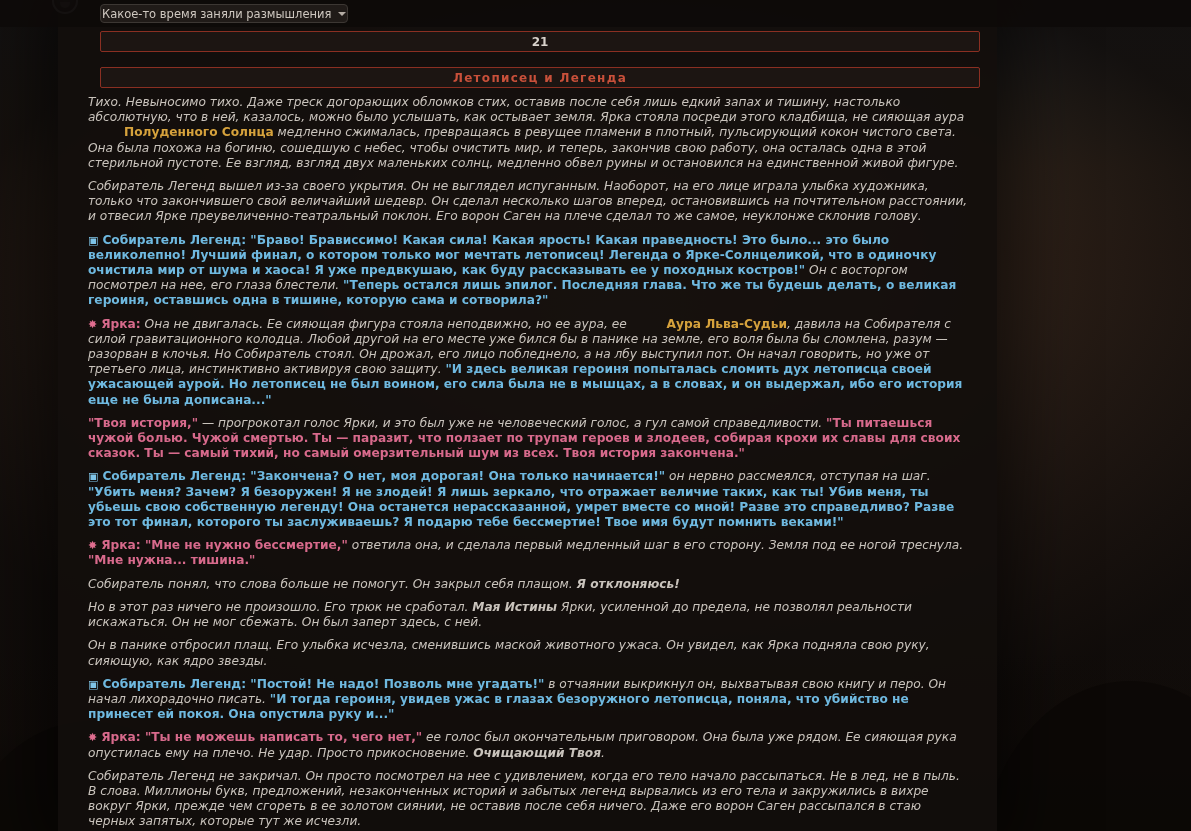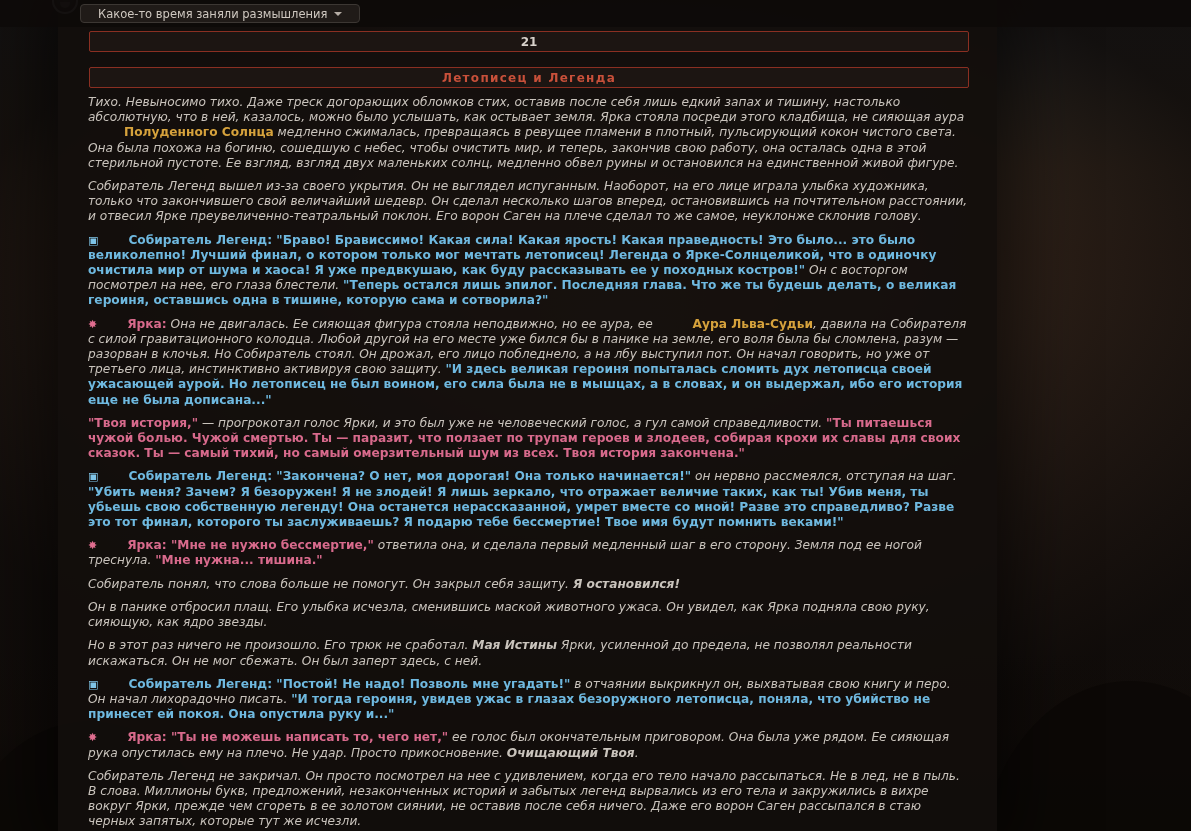--- a/index.html
+++ b/index.html
@@ -79,41 +79,41 @@
     width: 10px; height: 6px;
     margin-left: -5px;
     border-radius: 0 0 6px 6px;
     background: #4a4440;
   }
   .thinking-chip {
     display: flex;
     align-items: center;
     gap: 7px;
     height: 19px;
-    padding: 0 17px;
+    padding: 0 1px;
     border: 1px solid #3c3733;
     border-radius: 4px;
     background: #201b18;
     color: #cfc8c0;
     font-size: 11.5px;
     white-space: nowrap;
-    margin-left: 32px;
+    margin-left: 52px;
   }
   .chev {
     display: inline-block;
     width: 0; height: 0;
     border-left: 4px solid transparent;
     border-right: 4px solid transparent;
     border-top: 4px solid #b5ada5;
   }
 
   
   .banner {
     position: absolute;
-    left: 89px;
+    left: 100px;
     width: 880px;
     height: 21px;
     border: 1px solid #8a2f22;
     background: #1c1512;
     color: #d8d2cb;
     font-size: 12px;
     font-weight: bold;
     display: flex;
     align-items: center;
     justify-content: center;
@@ -139,21 +139,21 @@
   }
   .story p {
     margin: 0 0 8px 0;
     text-align: left;
   }
   .sp { color: #c9c3bc; font-style: italic; }
   .q-rose  { color: #d86a8c; }
   .q-blue  { color: #6fb9e0; }
   .q-gold  { color: #d6a23c; margin-left: 36px; }
   .b { font-weight: bold; }
-  .speaker { font-weight: bold; margin-left: 26px; }
+  .speaker { font-weight: bold; }
   .speaker.collector { color: #6fb9e0; }
   .speaker.yarka { color: #d86a8c; }
   .ico {
     display: inline-block;
     margin-right: 4px;
     font-size: 11px;
     line-height: 1;
   }
   .ico.book { color: #7fc4e8; }
   .ico.star { color: #e06d8f; }
@@ -184,20 +184,20 @@
   </div>
 
   <div class="story" id="story">
       <p><span class="sp">Тихо. Невыносимо тихо. Даже треск догорающих обломков стих, оставив после себя лишь едкий запах и тишину, настолько абсолютную, что в ней, казалось, можно было услышать, как остывает земля. Ярка стояла посреди этого кладбища, не сияющая аура </span><span class="q-gold b">Полуденного Солнца</span><span class="sp"> медленно сжималась, превращаясь в ревущее пламени в плотный, пульсирующий кокон чистого света. Она была похожа на богиню, сошедшую с небес, чтобы очистить мир, и теперь, закончив свою работу, она осталась одна в этой стерильной пустоте. Ее взгляд, взгляд двух маленьких солнц, медленно обвел руины и остановился на единственной живой фигуре.</span></p>
       <p><span class="sp">Собиратель Легенд вышел из-за своего укрытия. Он не выглядел испуганным. Наоборот, на его лице играла улыбка художника, только что закончившего свой величайший шедевр. Он сделал несколько шагов вперед, остановившись на почтительном расстоянии, и отвесил Ярке преувеличенно-театральный поклон. Его ворон Саген на плече сделал то же самое, неуклонже склонив голову.</span></p>
       <p><span class="ico book">▣</span><span class="speaker collector">Собиратель Легенд:</span><span class="q-blue b"> "Браво! Брависсимо! Какая сила! Какая ярость! Какая праведность! Это было... это было великолепно! Лучший финал, о котором только мог мечтать летописец! Легенда о Ярке-Солнцеликой, что в одиночку очистила мир от шума и хаоса! Я уже предвкушаю, как буду рассказывать ее у походных костров!"</span><span class="sp"> Он с восторгом посмотрел на нее, его глаза блестели. </span><span class="q-blue b">"Теперь остался лишь эпилог. Последняя глава. Что же ты будешь делать, о великая героиня, оставшись одна в тишине, которую сама и сотворила?"</span></p>
       <p><span class="ico star">✸</span><span class="speaker yarka">Ярка:</span><span class="sp"> Она не двигалась. Ее сияющая фигура стояла неподвижно, но ее аура, ее </span><span class="q-gold b">Аура Льва-Судьи</span><span class="sp">, давила на Собирателя с силой гравитационного колодца. Любой другой на его месте уже бился бы в панике на земле, его воля была бы сломлена, разум — разорван в клочья. Но Собиратель стоял. Он дрожал, его лицо побледнело, а на лбу выступил пот. Он начал говорить, но уже от третьего лица, инстинктивно активируя свою защиту. </span><span class="q-blue b">"И здесь великая героиня попыталась сломить дух летописца своей ужасающей аурой. Но летописец не был воином, его сила была не в мышцах, а в словах, и он выдержал, ибо его история еще не была дописана..."</span></p>
       <p><span class="q-rose b">"Твоя история,"</span><span class="sp"> — прогрокотал голос Ярки, и это был уже не человеческий голос, а гул самой справедливости. </span><span class="q-rose b">"Ты питаешься чужой болью. Чужой смертью. Ты — паразит, что ползает по трупам героев и злодеев, собирая крохи их славы для своих сказок. Ты — самый тихий, но самый омерзительный шум из всех. Твоя история закончена."</span></p>
       <p><span class="ico book">▣</span><span class="speaker collector">Собиратель Легенд:</span><span class="q-blue b"> "Закончена? О нет, моя дорогая! Она только начинается!"</span><span class="sp"> он нервно рассмеялся, отступая на шаг. </span><span class="q-blue b">"Убить меня? Зачем? Я безоружен! Я не злодей! Я лишь зеркало, что отражает величие таких, как ты! Убив меня, ты убьешь свою собственную легенду! Она останется нерассказанной, умрет вместе со мной! Разве это справедливо? Разве это тот финал, которого ты заслуживаешь? Я подарю тебе бессмертие! Твое имя будут помнить веками!"</span></p>
       <p><span class="ico star">✸</span><span class="speaker yarka">Ярка:</span><span class="q-rose b"> "Мне не нужно бессмертие,"</span><span class="sp"> ответила она, и сделала первый медленный шаг в его сторону. Земля под ее ногой треснула. </span><span class="q-rose b">"Мне нужна... тишина."</span></p>
-      <p><span class="sp">Собиратель понял, что слова больше не помогут. Он закрыл себя защиту. </span><span class="sp b">Я остановился!</span></p>
+      <p><span class="sp">Собиратель понял, что слова больше не помогут. Он закрыл себя плащом. </span><span class="sp b">Я отклоняюсь!</span></p>
+      <p><span class="sp">Но в этот раз ничего не произошло. Его трюк не сработал. </span><span class="sp b">Мая Истины</span><span class="sp"> Ярки, усиленной до предела, не позволял реальности искажаться. Он не мог сбежать. Он был заперт здесь, с ней.</span></p>
       <p><span class="sp">Он в панике отбросил плащ. Его улыбка исчезла, сменившись маской животного ужаса. Он увидел, как Ярка подняла свою руку, сияющую, как ядро звезды.</span></p>
-      <p><span class="sp">Но в этот раз ничего не произошло. Его трюк не сработал. </span><span class="sp b">Мая Истины</span><span class="sp"> Ярки, усиленной до предела, не позволял реальности искажаться. Он не мог сбежать. Он был заперт здесь, с ней.</span></p>
       <p><span class="ico book">▣</span><span class="speaker collector">Собиратель Легенд:</span><span class="q-blue b"> "Постой! Не надо! Позволь мне угадать!"</span><span class="sp"> в отчаянии выкрикнул он, выхватывая свою книгу и перо. Он начал лихорадочно писать. </span><span class="q-blue b">"И тогда героиня, увидев ужас в глазах безоружного летописца, поняла, что убийство не принесет ей покоя. Она опустила руку и..."</span></p>
       <p><span class="ico star">✸</span><span class="speaker yarka">Ярка:</span><span class="q-rose b"> "Ты не можешь написать то, чего нет,"</span><span class="sp"> ее голос был окончательным приговором. Она была уже рядом. Ее сияющая рука опустилась ему на плечо. Не удар. Просто прикосновение. </span><span class="sp b">Очищающий Твоя</span><span class="sp">.</span></p>
       <p><span class="sp">Собиратель Легенд не закричал. Он просто посмотрел на нее с удивлением, когда его тело начало рассыпаться. Не в лед, не в пыль. В слова. Миллионы букв, предложений, незаконченных историй и забытых легенд вырвались из его тела и закружились в вихре вокруг Ярки, прежде чем сгореть в ее золотом сиянии, не оставив после себя ничего. Даже его ворон Саген рассыпался в стаю черных запятых, которые тут же исчезли.</span></p>
     </div>
 </div>
 
 </body></html>

